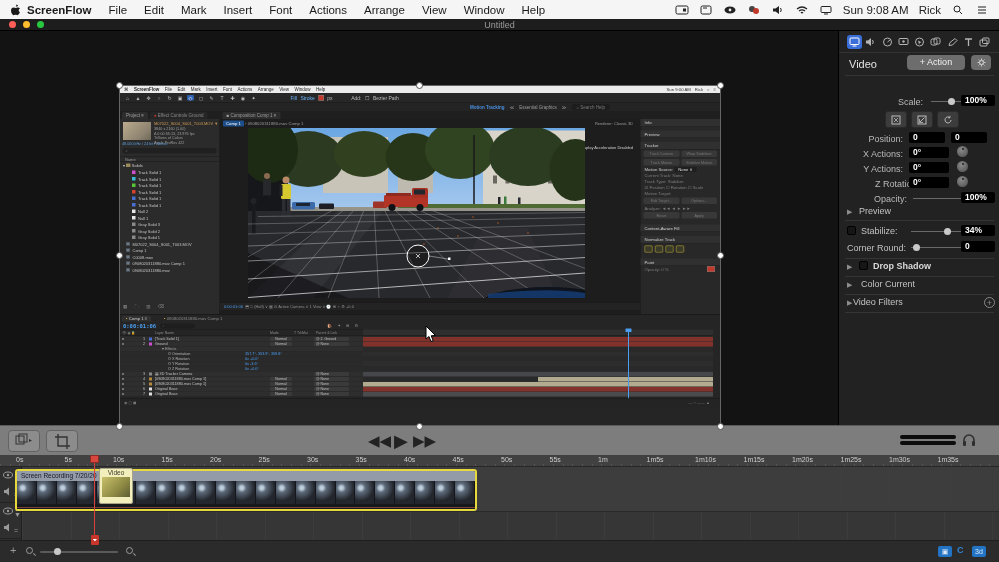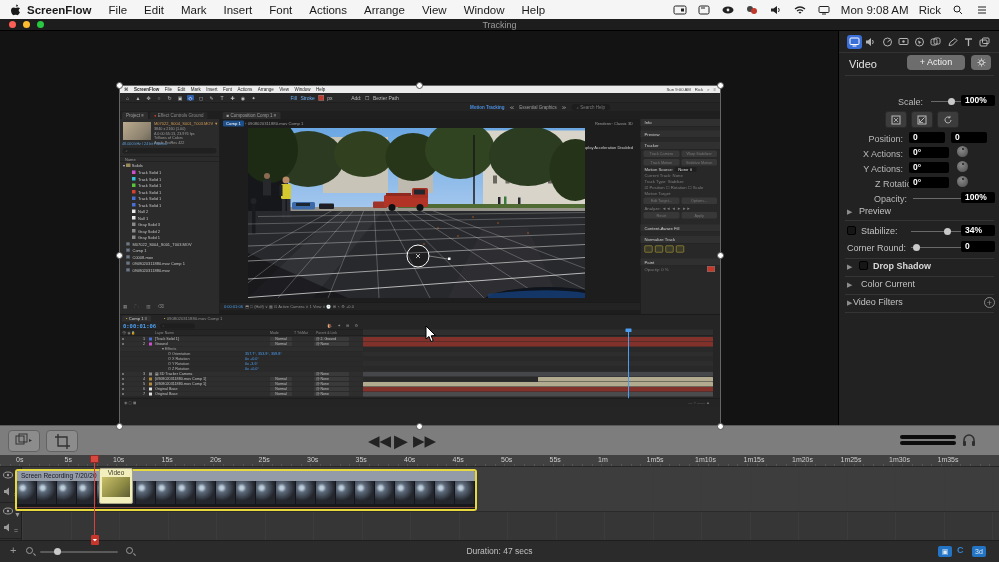--- a/index.html
+++ b/index.html
@@ -146,37 +146,37 @@
           <path d="M2 4.5h2.5L8 2v8L4.5 7.5H2z" fill="#222"></path>
           <path d="M9.5 4q1.5 2 0 4" stroke="#222" fill="none"></path>
         </svg>
       <svg class="mb-ico" viewBox="0 0 14 12">
           <path d="M2 5q5-4 10 0M4 7q3-2.4 6 0M6 9q1-1 2 0" stroke="#222" fill="none" stroke-width="1.3"></path>
         </svg>
       <svg class="mb-ico" viewBox="0 0 14 12">
           <rect x="2" y="2.5" width="10" height="6" rx="1" fill="none" stroke="#222"></rect>
           <path d="M5 10h4" stroke="#222"></path>
         </svg>
-      <span>Mon 9:08 AM</span>
+      <span>Sun 9:08 AM</span>
       <span>Rick</span>
       <svg class="mb-ico" viewBox="0 0 14 12">
           <circle cx="6" cy="5" r="3" fill="none" stroke="#222"></circle>
           <path d="M8.5 7.5l2.5 2.5" stroke="#222"></path>
         </svg>
       <svg class="mb-ico" viewBox="0 0 14 12">
           <path d="M3 3h8M3 6h8M3 9h8" stroke="#222"></path>
         </svg>
     </span>
   </div>
 
   <div class="a titlebar">
     <div class="a tl" style="left:9px;background:#ff5f57;"></div>
     <div class="a tl" style="left:23px;background:#febc2e;"></div>
     <div class="a tl" style="left:37px;background:#28c840;"></div>
-    <div class="a title-text">Tracking</div>
+    <div class="a title-text">Untitled</div>
   </div>
 
   <div class="a canvas">
 
     <div class="a preview">
       <div class="pinner">
 
         <div class="a p-menubar">
           <span>⌘</span>
           <span style="font-weight:bold">ScreenFlow</span>
@@ -840,20 +840,19 @@
     <div class="a playmark"></div>
     <div class="a" style="left:91px;top:80px;width:8px;height:10px;background:#c8352b;border-radius:1px;z-index:7;color:#fff;font-size:6px;text-align:center;line-height:10px">⏷</div>
 
     <div class="bottombar a">
       <span class="a" style="left:10px;top:3px;font-size:11px;color:#9a9a9a">+</span>
       <span class="a mag" style="left:26px;top:6px"></span>
       <div class="a zoomtrack">
           <div class="a thumb" style="left:14px;top:-3px"></div>
         </div>
       <span class="a mag" style="left:126px;top:6px"></span>
-      <div class="a" style="left:0;right:0;top:5px;text-align:center;font-size:8.5px;color:#c0c0c0">Duration: 47 secs</div>
       <span class="a blueico" style="left:938px;top:5px">▣</span>
       <span class="a" style="left:957px;top:4px;color:#2f86d6;font-size:9px;font-weight:bold">C</span>
       <span class="a blueico" style="left:972px;top:5px">3d</span>
     </div>
   </div>
 
 </div>
 
 </body></html>

